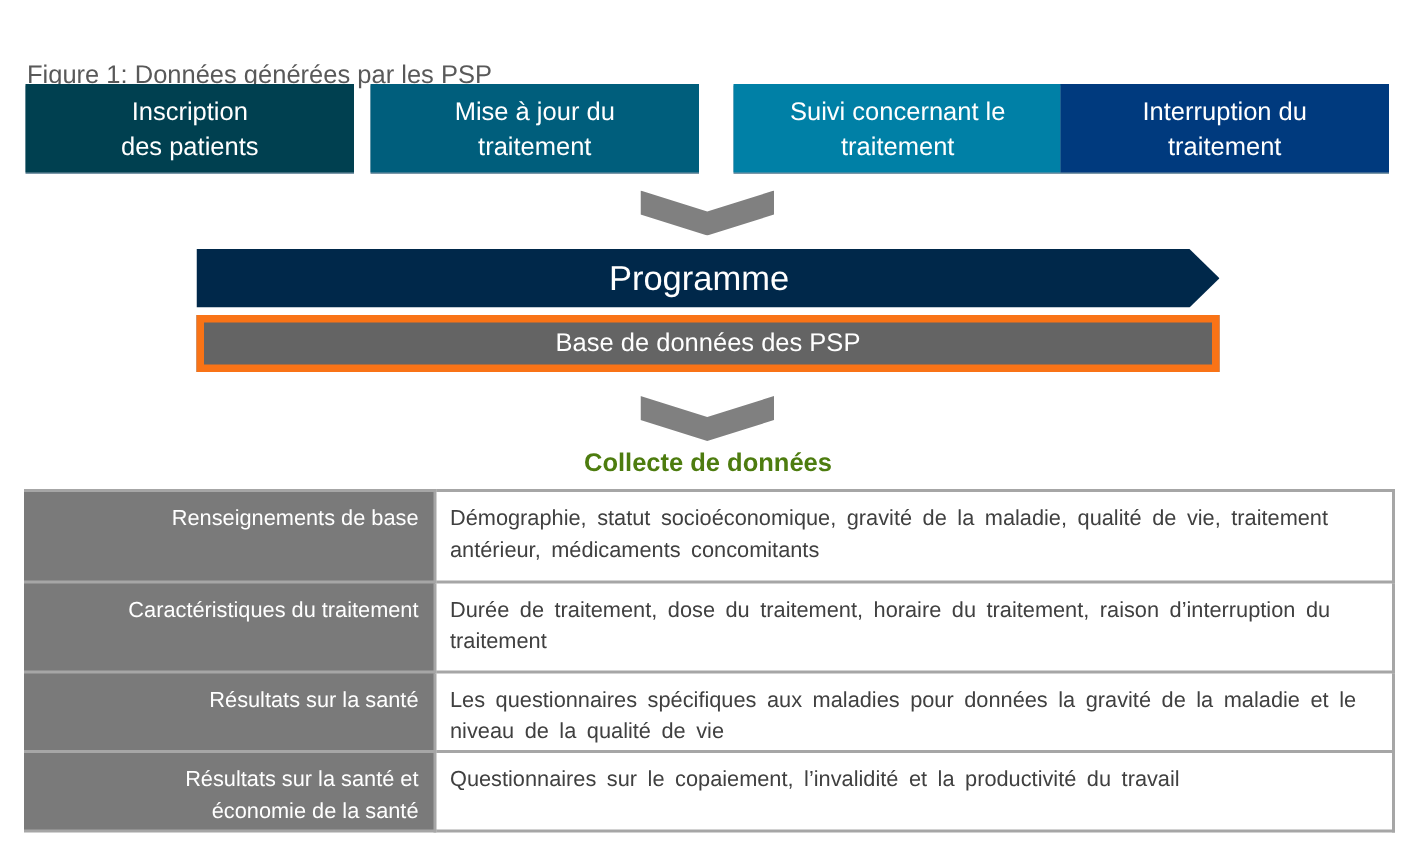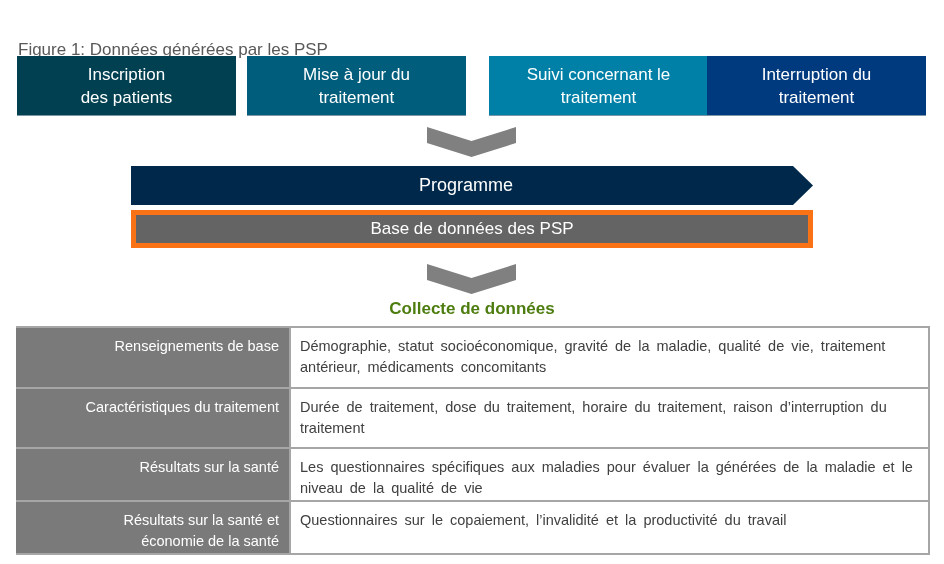--- a/index.html
+++ b/index.html
@@ -6,21 +6,21 @@
   body { width:944px; height:564px; position:relative; overflow:hidden; font-family:"Liberation Sans", sans-serif; }
   .title { position:absolute; left:18px; top:9px; font-size:17px; color:#595959;margin-top:31px; }
   .stage { position:absolute; top:56px; height:59px; color:#fff; font-size:17px; line-height:23px;
            display:flex; align-items:center; justify-content:center; text-align:center; white-space:pre-line;
            box-shadow: 0 1px 0 #7a97a8; }
   .s1 { left:17px; width:219px; background:#004050; }
   .s2 { left:247px; width:219px; background:#005e7c; }
   .s3 { left:477px; width:219px; background:#0080a6;margin-left:12px; }
   .s4 { left:707px; width:219px; background:#003a7e; }
   .chev { position:absolute; left:427px; width:89px; height:30px; }
-  .program { position:absolute; left:131px; top:166px; width:682px; height:54px; color:#fff; font-size:18px;padding-left:12px; }
+  .program { position:absolute; left:131px; top:166px; width:682px; height:54px; color:#fff; font-size:23px;padding-left:12px; }
   .program svg { position:absolute; left:0; top:0; }
   .program span { position:absolute; left:0; top:0; width:670px; height:39px; display:flex; align-items:center; justify-content:center; }
   .db { position:absolute; left:131px; top:210px; width:682px; height:38px; background:#646464; color:#fff; font-size:17px;
         display:flex; align-items:center; justify-content:center; border:5px solid #f97316; box-sizing:border-box; }
   .collect-title { position:absolute; left:0; width:944px; top:299px; text-align:center; font-size:17px; font-weight:bold; color:#4d7c0f; }
   table { position:absolute; left:16px; top:326px; width:914px; border-collapse:collapse; font-size:14.5px; }
   td { border:2px solid #a6a6a6; vertical-align:top; line-height:21px; }
   td.lab { background:#7a7a7a; color:#fff; text-align:right; width:255px; padding:8px 10px 0 8px; border-left:none; white-space:pre-line; }
   td.val { background:#fff; color:#404040; padding:8px 12px 0 9px; word-spacing:3px; }
   tr.r1 td { height:51px; } tr.r2 td { height:50px; } tr.r3 td { height:43px; } tr.r4 td { height:43px; }
@@ -63,21 +63,21 @@
       <tr class="r1">
     <td class="lab">Renseignements  de base</td>
     <td class="val">Démographie, statut socioéconomique, gravité de la maladie, qualité de vie, traitement antérieur, médicaments concomitants</td>
   </tr>
   <tr class="r2">
     <td class="lab">Caractéristiques  du traitement</td>
     <td class="val">Durée de traitement, dose du traitement, horaire du traitement, raison d’interruption du traitement</td>
   </tr>
   <tr class="r3">
     <td class="lab">Résultats  sur la santé</td>
-    <td class="val">Les questionnaires spécifiques aux maladies pour évaluer la générées de la maladie et le niveau de la qualité de vie</td>
+    <td class="val">Les questionnaires spécifiques aux maladies pour données la gravité de la maladie et le niveau de la qualité de vie</td>
   </tr>
   <tr class="r4">
     <td class="lab">Résultats  sur la santé et
 économie  de la santé</td>
     <td class="val">Questionnaires sur le copaiement, l’invalidité et la productivité du travail</td>
   </tr>
 </tbody>
   </table>
 
 </body></html>

